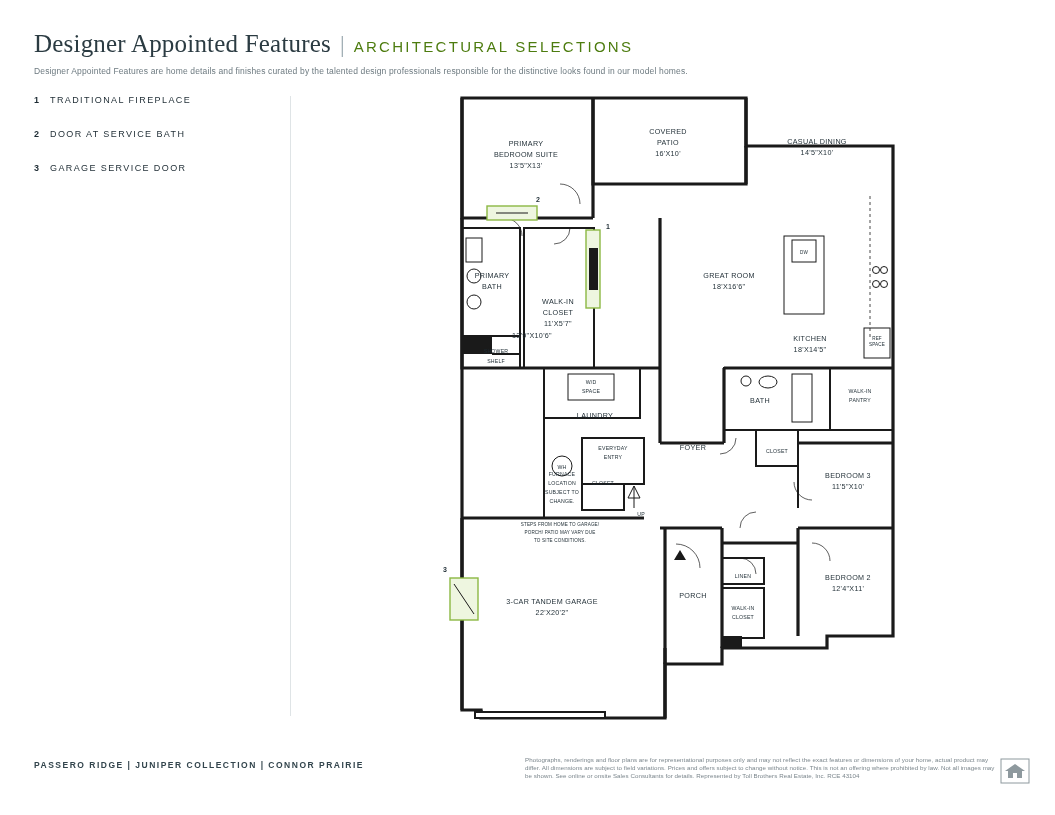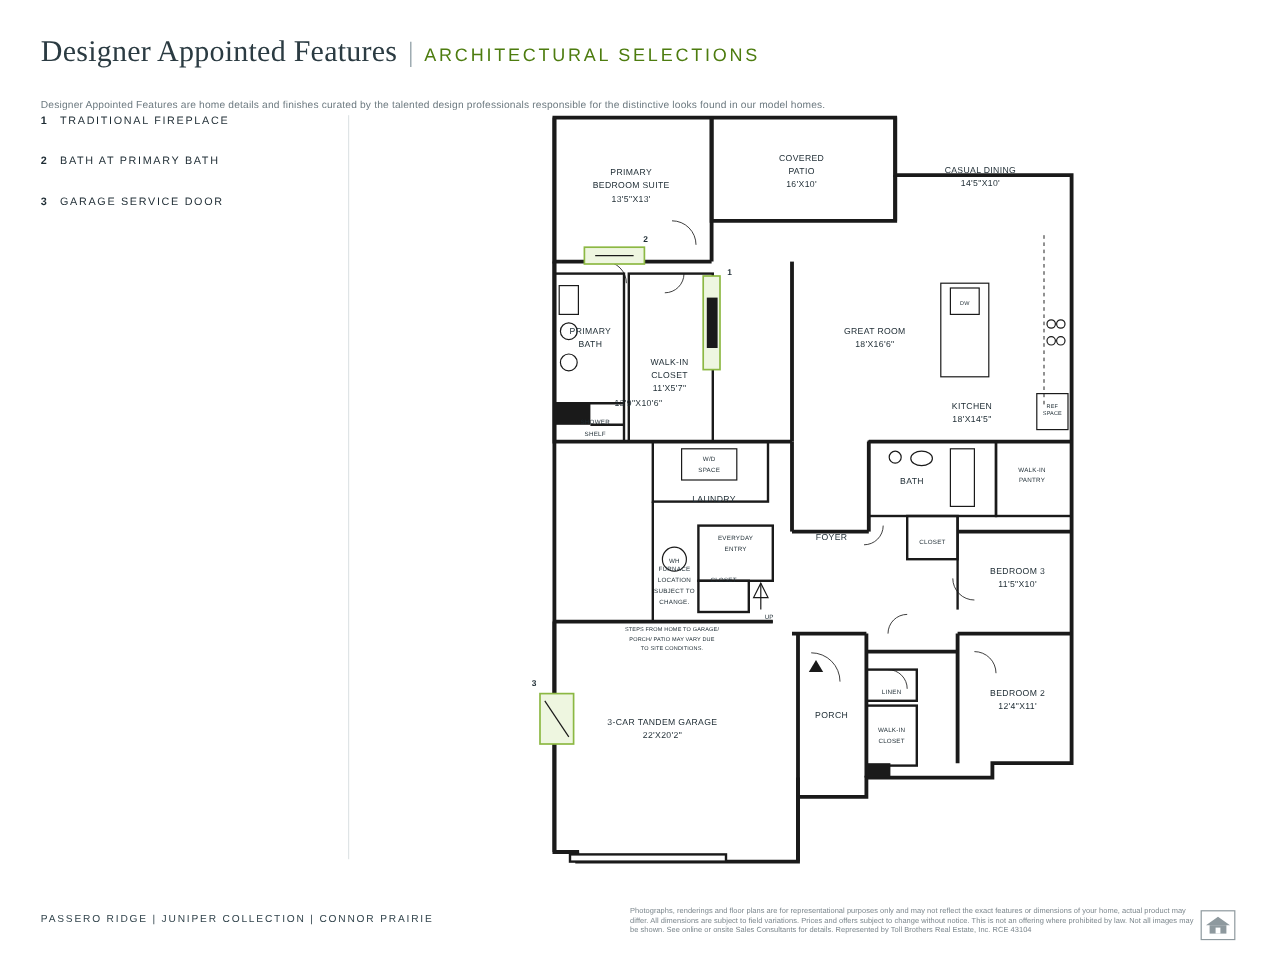--- a/index.html
+++ b/index.html
@@ -19,41 +19,41 @@
     font-size:25px;color:#2b3b42;letter-spacing:.2px;
   }
   .title-sep{
     font-family:"Liberation Serif", serif;
     font-size:23px;color:#98a6ad;margin:0 9px;font-weight:300;
   }
   .title-sub{
     font-size:15px;color:#4d7c0f;letter-spacing:2.3px;
   }
   .subtitle{
-    margin-top:24px;font-size:8.5px;color:#6d7a80;letter-spacing:.15px;
+    margin-top:8px;font-size:8.5px;color:#6d7a80;letter-spacing:.15px;
   }
   
   .legend{position:absolute;left:34px;top:95px;width:250px;}
   .legend-item{display:flex;align-items:flex-start;margin-bottom:24px;}
   .legend-num{
     width:16px;font-size:9px;font-weight:bold;color:#1d2b33;letter-spacing:.5px;
   }
   .legend-label{
     font-size:9px;font-weight:normal;color:#1d2b33;letter-spacing:1.4px;
   }
   .v-divider{
     position:absolute;left:290px;top:96px;width:1px;height:620px;background:#dfe4e6;
   }
   
   .plan{position:absolute;left:440px;top:88px;width:480px;height:640px;}
   .plan svg{display:block;}
   
   .footer-left{position:absolute;left:34px;top:758px;}
   .footer-left div{
-    font-size:8.5px;font-weight:normal;color:#33454d;letter-spacing:1.5px;line-height:15px;
+    font-size:8.5px;font-weight:bold;color:#33454d;letter-spacing:1.5px;line-height:15px;
   }
   .footer-right{position:absolute;left:525px;top:756px;width:470px;}
   .footer-right p{
     margin:0;font-size:6.2px;color:#7b868c;line-height:8.2px;letter-spacing:.05px;
   }
   .eho{position:absolute;left:1000px;top:758px;width:30px;height:26px;}
 </style>
 </head>
 <body>
 
@@ -66,21 +66,21 @@
   <div class="subtitle">Designer Appointed Features are home details and finishes curated by the talented design professionals responsible for the distinctive looks found in our model homes.</div>
 </div>
 
 <div class="legend">
   <div class="legend-item">
     <span class="legend-num">1</span>
     <span class="legend-label">TRADITIONAL FIREPLACE</span>
   </div>
   <div class="legend-item">
     <span class="legend-num">2</span>
-    <span class="legend-label">BATH AT PRIMARY BATH</span>
+    <span class="legend-label">DOOR AT SERVICE BATH</span>
   </div>
   <div class="legend-item">
     <span class="legend-num">3</span>
     <span class="legend-label">GARAGE SERVICE DOOR</span>
   </div>
 </div>
 <div class="v-divider"></div>
 
 <div class="plan">
 <svg width="480" height="640" viewBox="0 0 480 640" xmlns="http://www.w3.org/2000/svg">

